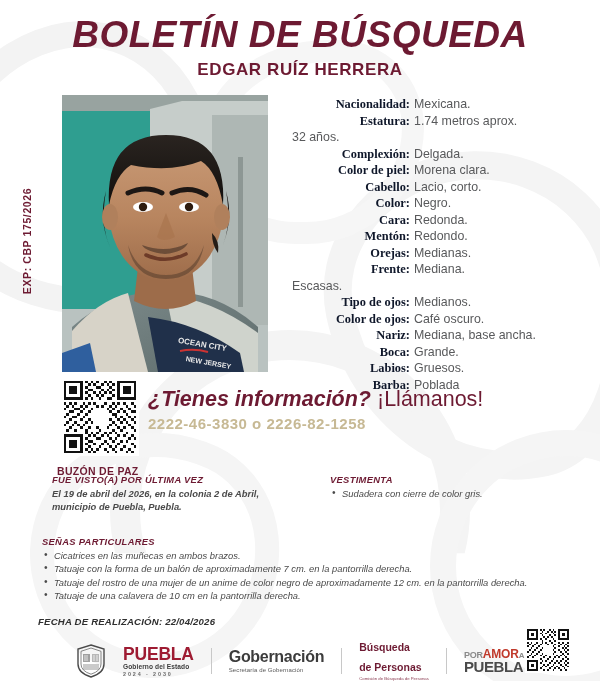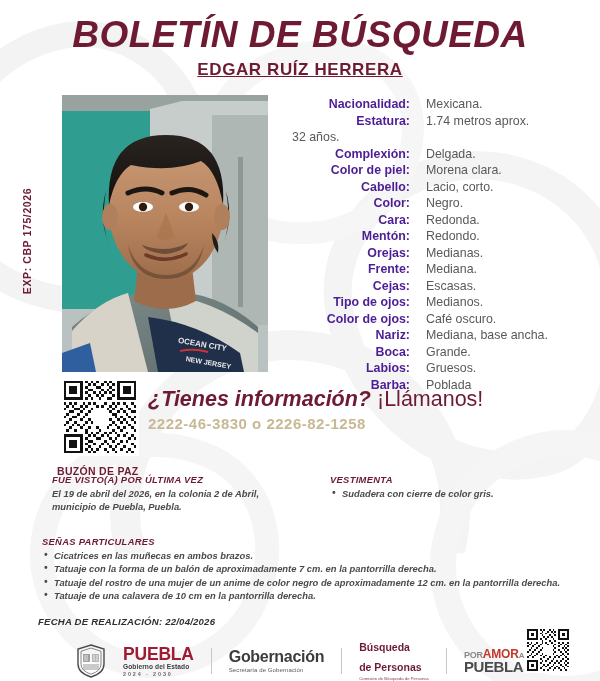--- a/index.html
+++ b/index.html
@@ -22,42 +22,42 @@
   .page{position:relative;z-index:2;width:600px;height:681px;border-radius:21px;}
 
   
   .header{text-align:center;padding-top:16px;}
   .title{
     font-size:37px;font-weight:bold;font-style:italic;
     color:#6d1a32;letter-spacing:0.5px;line-height:1;
   }
   .subtitle{
     font-size:17px;font-weight:bold;color:#6d1a32;
-    letter-spacing:0.6px;margin-top:7px;text-decoration:underline;
+    letter-spacing:0.6px;margin-top:7px;
   }
 
   
   .exp{
     position:absolute;left:-48px;top:235px;width:150px;
     transform:rotate(-90deg);
     font-size:10.5px;font-weight:bold;color:#6d1a32;
     letter-spacing:0.6px;text-align:center;
   }
 
   
   .photo-wrap{position:absolute;left:62px;top:95px;width:206px;height:277px;overflow:hidden;background:#cfd6d4;}
   .photo-wrap svg{display:block;}
 
   
   .chars{position:absolute;left:292px;top:96px;width:300px;}
   .char-row{display:flex;align-items:baseline;line-height:1.29;margin-bottom:0.5px;}
   .char-lbl{
     flex:0 0 118px;text-align:right;
-    font-weight:bold;color:#4c1d95;font-size:12.4px;
-    padding-right:16px;white-space:nowrap;
+    font-weight:bold;color:#0f172a;font-size:12.4px;
+    padding-right:4px;white-space:nowrap;font-family:Liberation Serif, serif;
   }
   .char-val{font-size:12.4px;color:#58595b;white-space:nowrap;}
 
   
   .qr-buzon{position:absolute;left:60px;top:378px;text-align:center;width:80px;}
   .qr-buzon .cap{
     margin-top:5px;font-size:10.5px;font-weight:bold;
     color:#6d1a32;letter-spacing:0.3px;white-space:nowrap;
     position:relative;left:-3px;
   }
@@ -73,21 +73,21 @@
   }
 
   
   .blk-title{
     font-size:9.4px;font-weight:bold;font-style:italic;
     color:#6d1a32;letter-spacing:0.3px;margin-bottom:2px;
   }
   .blk-body{font-size:9.4px;font-weight:bold;font-style:italic;color:#4a4a4a;line-height:1.42;}
   ul.blk-list{margin:0;padding:0;list-style:none;}
   ul.blk-list li{
-    font-size:9.4px;font-weight:bold;font-style:italic;color:#4a4a4a;
+    font-size:9.4px;font-weight:normal;font-style:italic;color:#4a4a4a;
     line-height:1.42;padding-left:12px;position:relative;
   }
   ul.blk-list li:before{
     content:"•";position:absolute;left:2px;top:-1px;color:#4a4a4a;font-size:10px;
   }
   .last-seen{position:absolute;left:52px;top:474px;width:270px;}
   .vestimenta{position:absolute;left:330px;top:474px;width:262px;}
   .senas{position:absolute;left:42px;top:536px;width:545px;}
 
   
@@ -238,21 +238,20 @@
     </div>
     <div class="char-row">
       <span class="char-lbl">Orejas:</span>
       <span class="char-val">Medianas.</span>
     </div>
     <div class="char-row">
       <span class="char-lbl">Frente:</span>
       <span class="char-val">Mediana.</span>
     </div>
     <div class="char-row">
-      <span class="char-lbl">Cejas:</span>
       <span class="char-val">Escasas.</span>
     </div>
     <div class="char-row">
       <span class="char-lbl">Tipo de ojos:</span>
       <span class="char-val">Medianos.</span>
     </div>
     <div class="char-row">
       <span class="char-lbl">Color de ojos:</span>
       <span class="char-val">Café oscuro.</span>
     </div>

